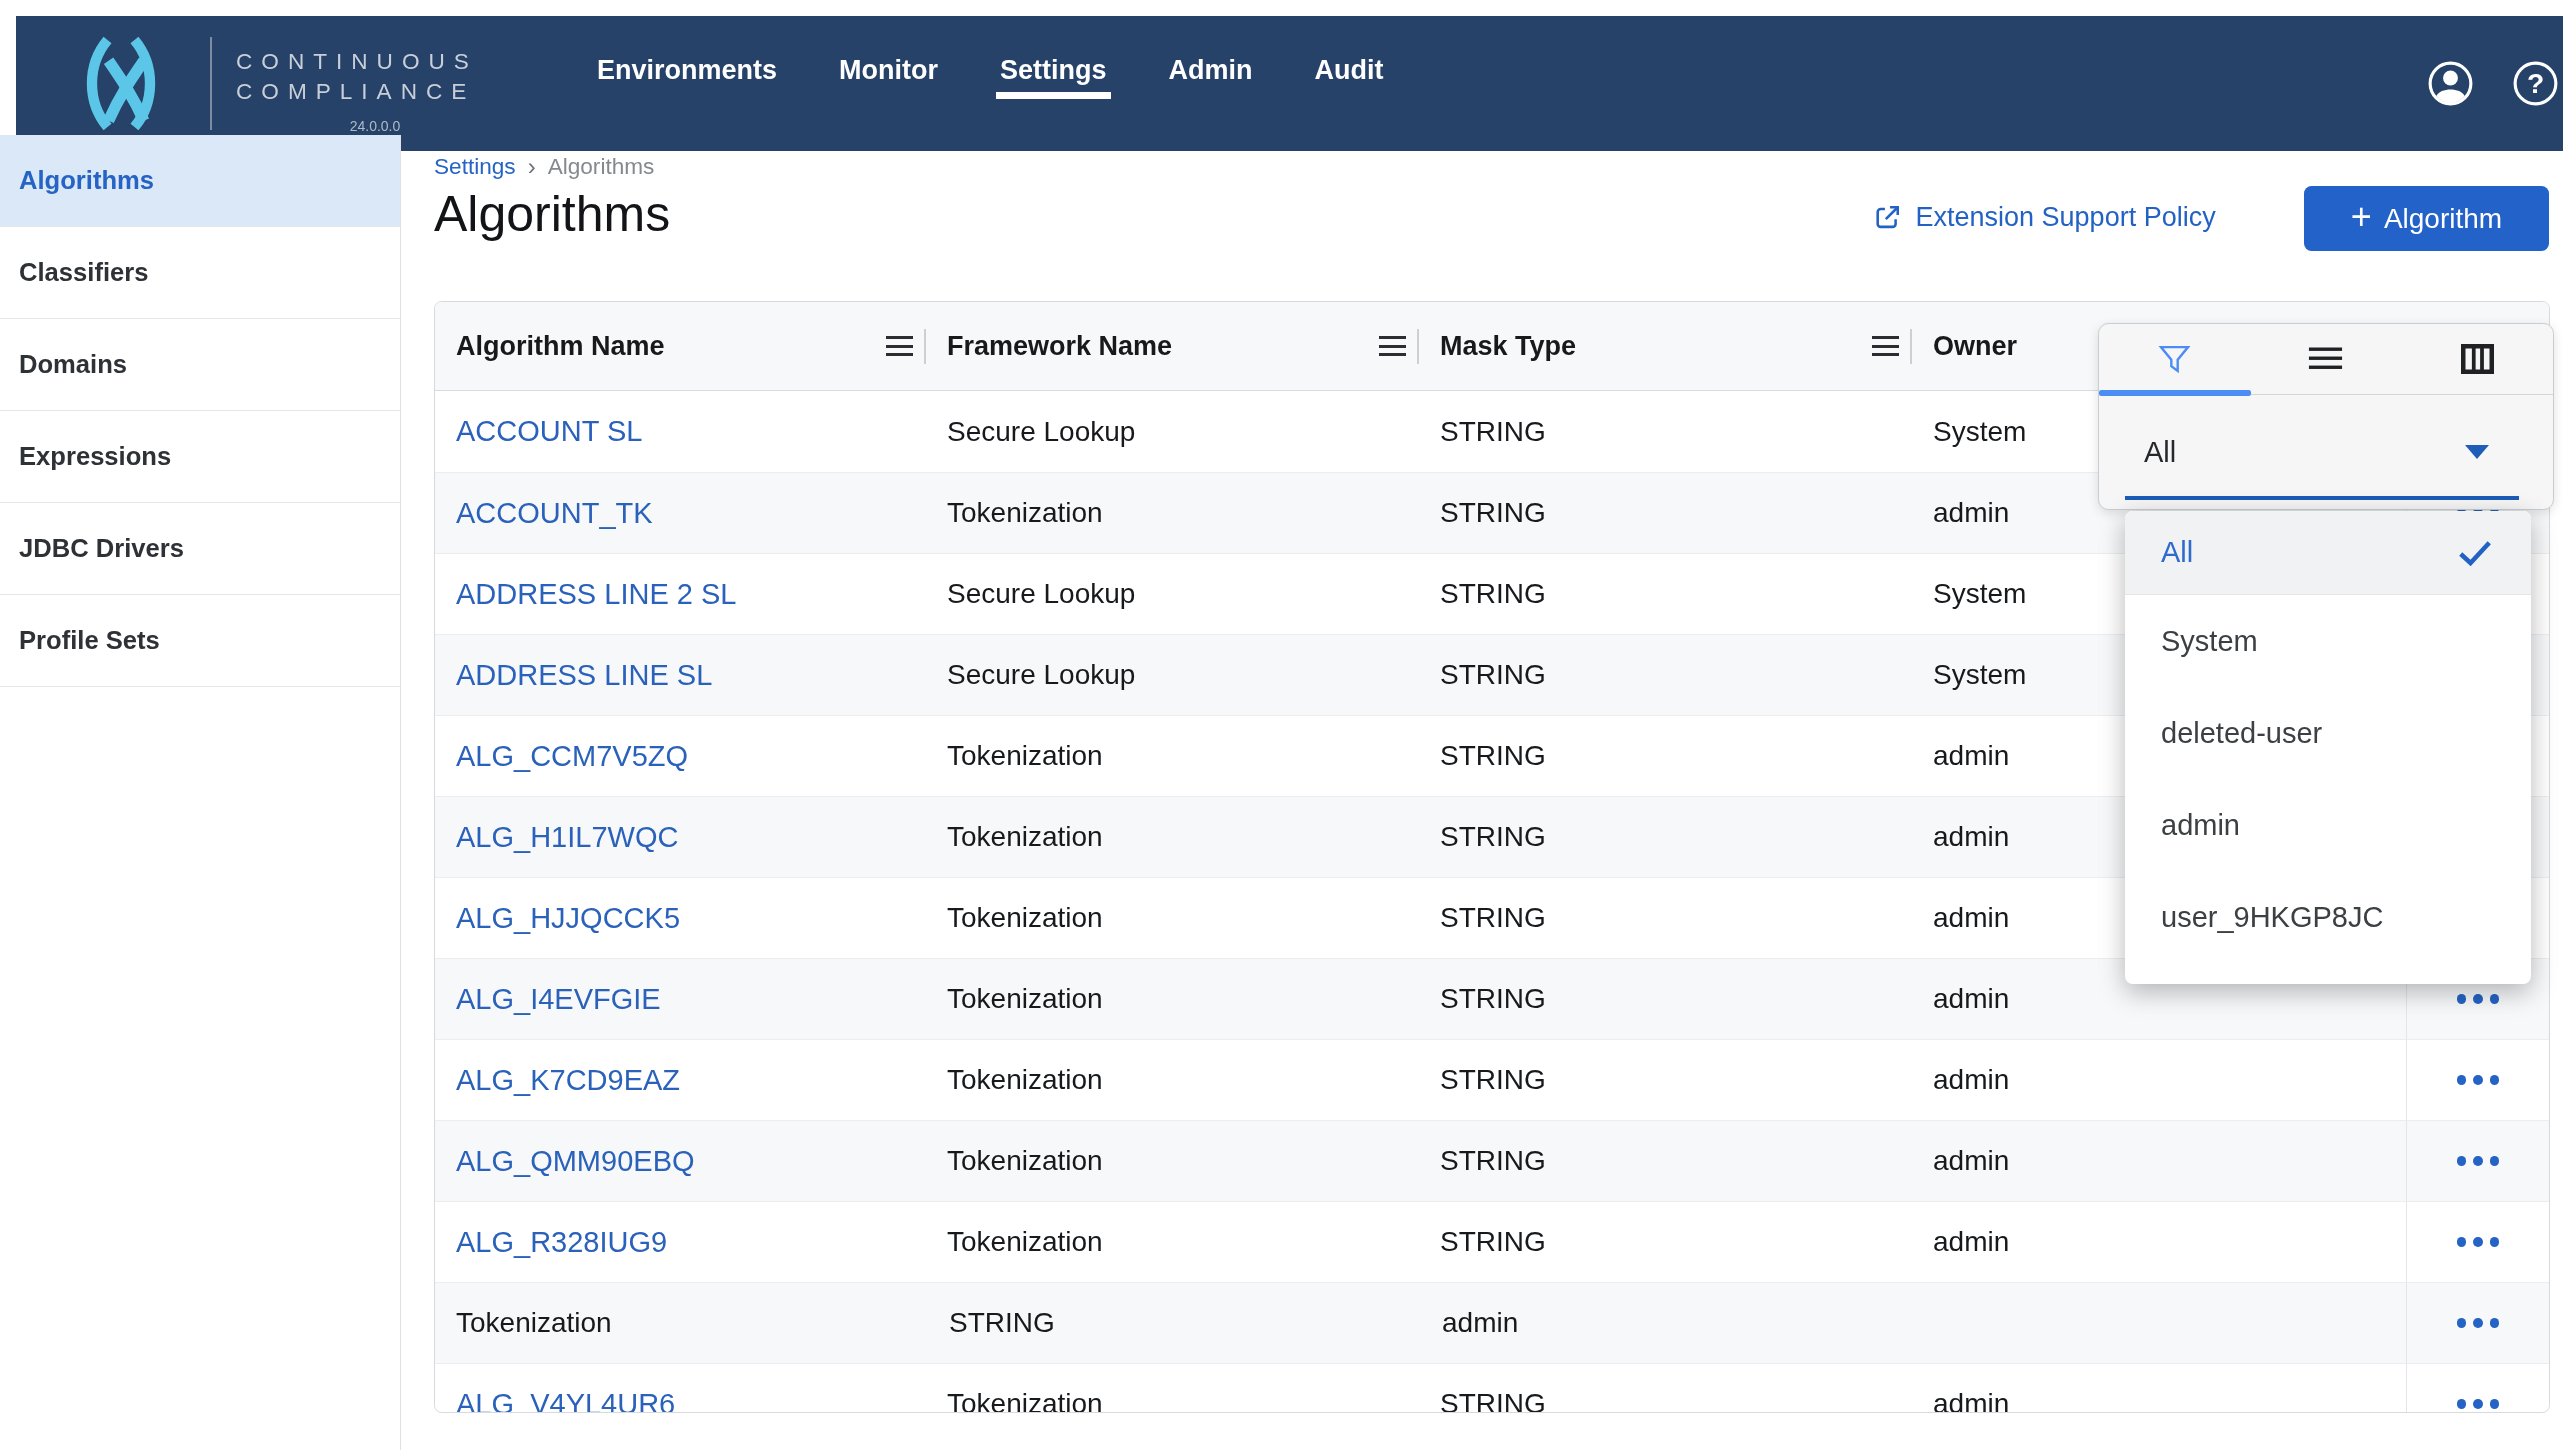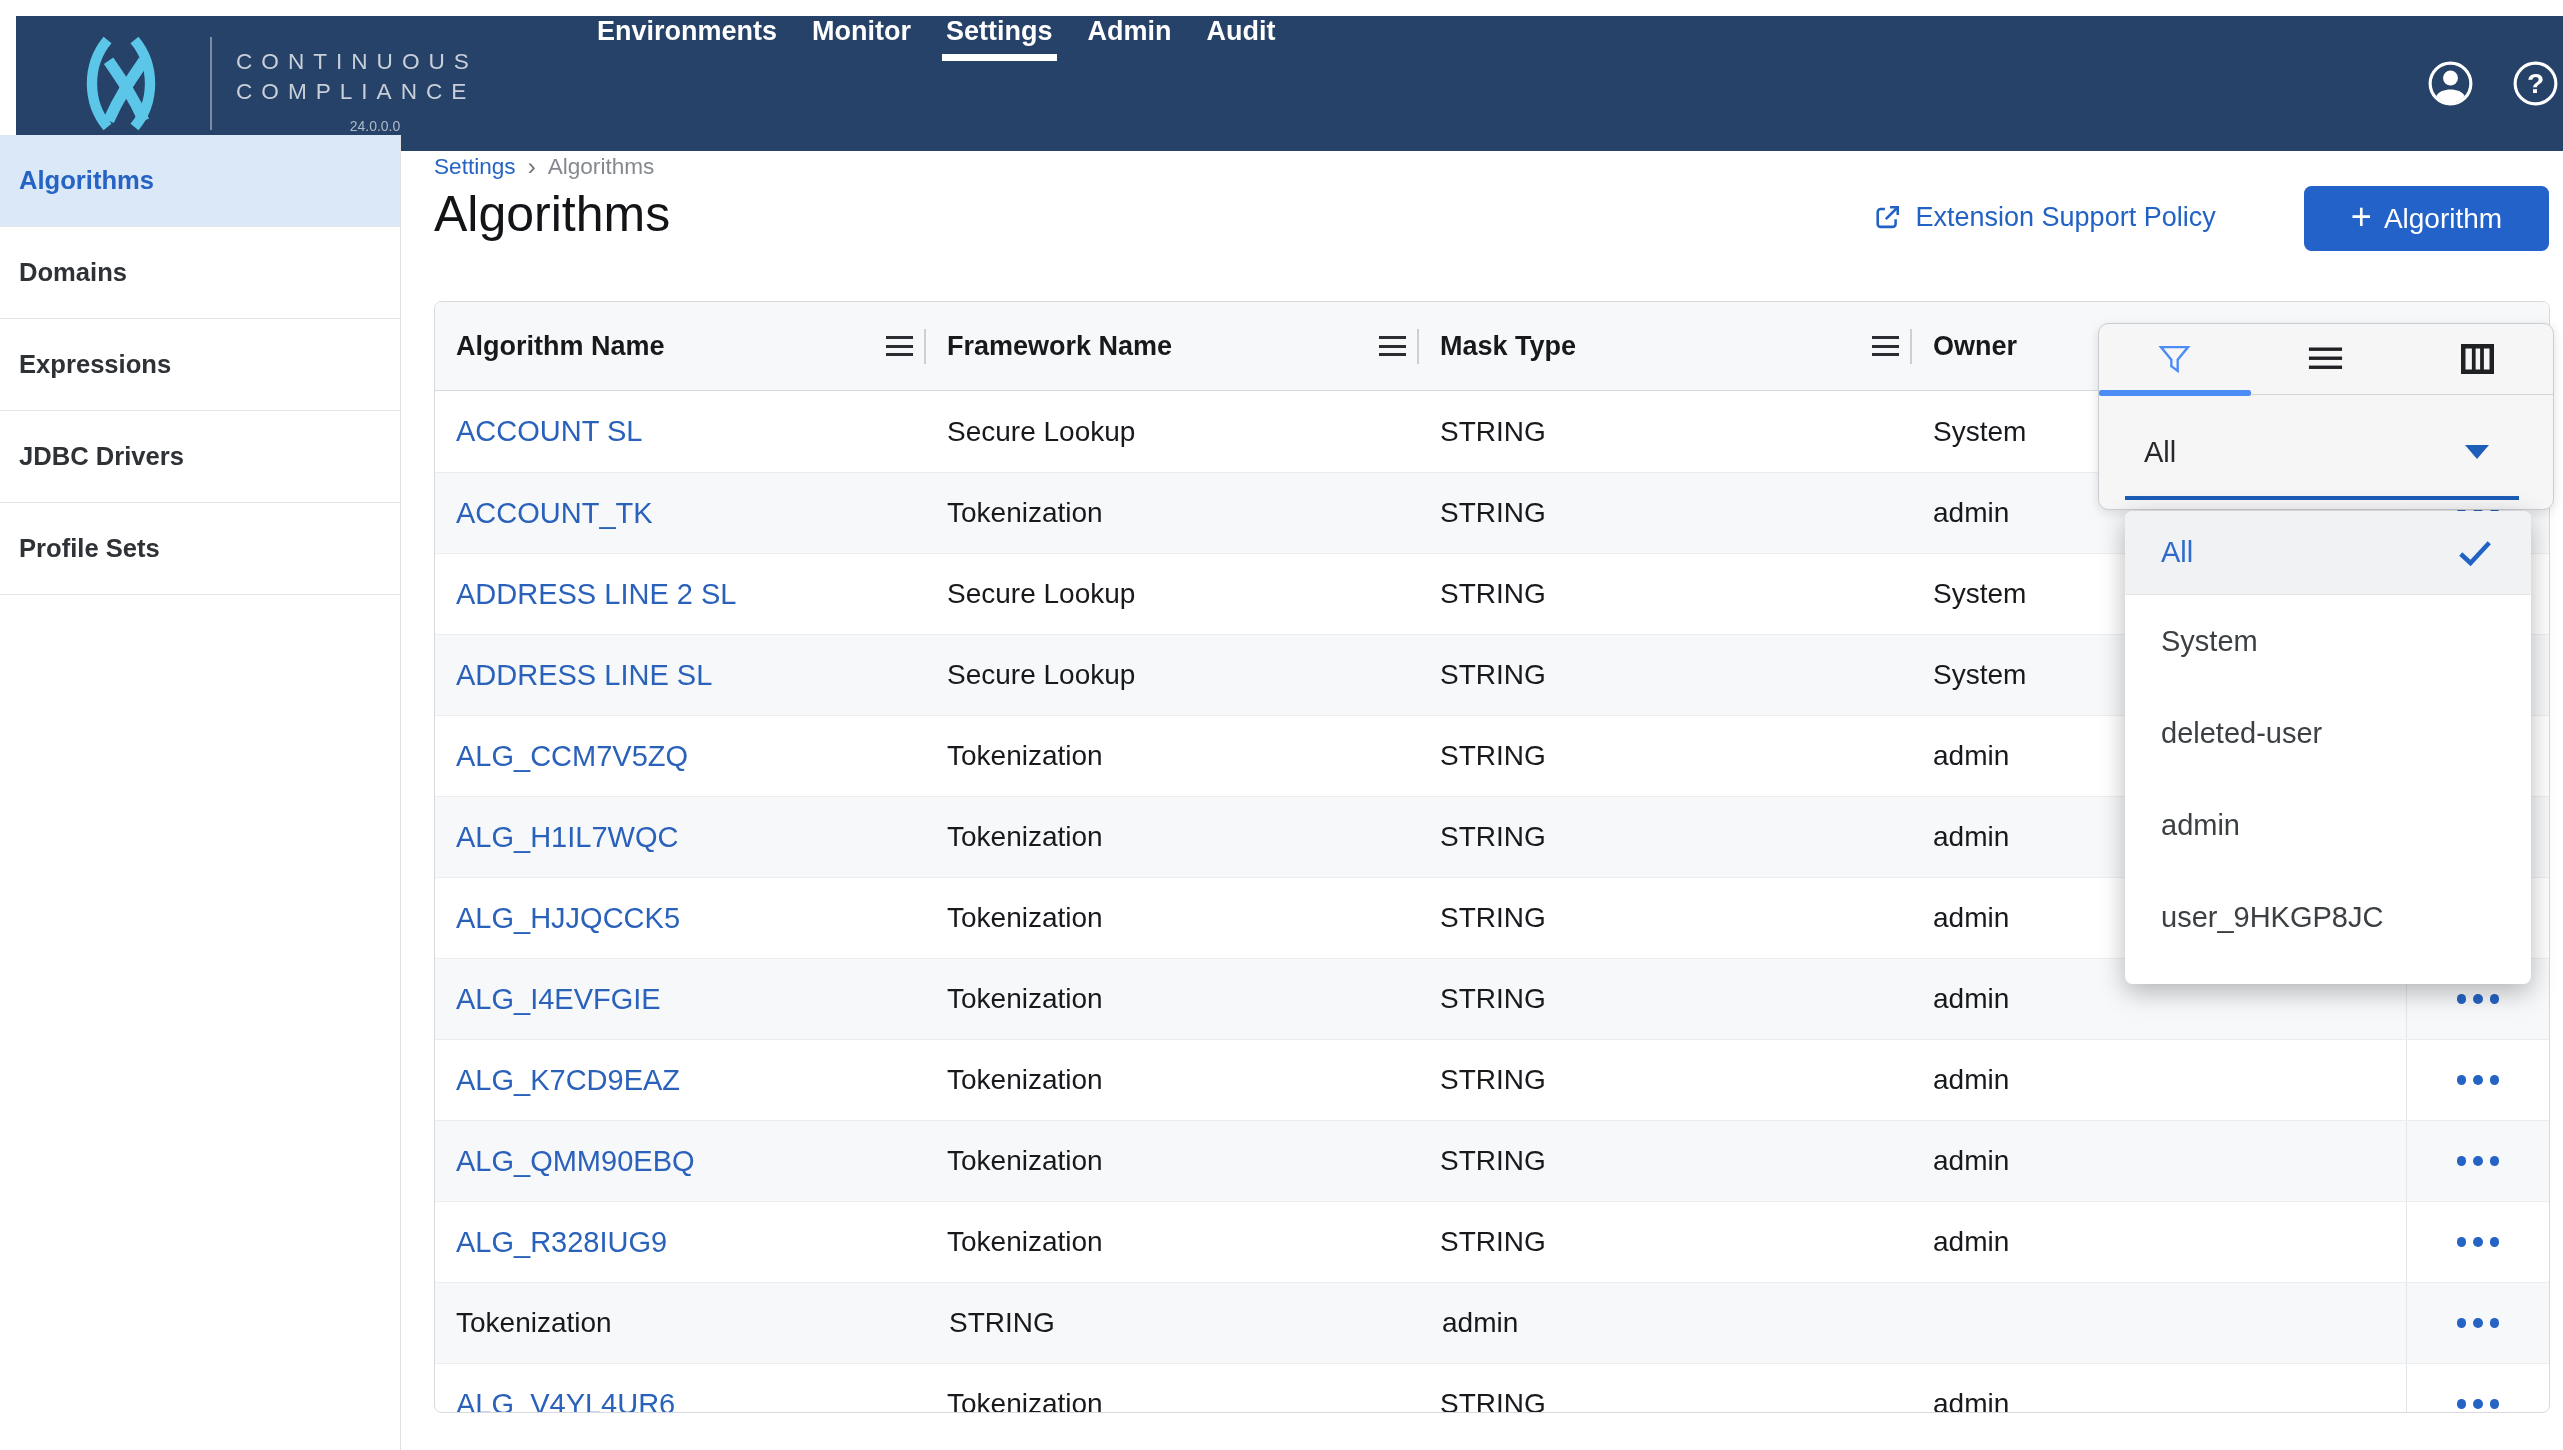--- a/index.html
+++ b/index.html
@@ -8,21 +8,21 @@
   .screen { position:relative; width:2563px; height:1450px; background:#fff; overflow:hidden; }
 
   
   .topnav { position:absolute; left:16px; top:0; width:2563px; height:135px; background:#264268;margin-top:16px; }
   .logo-mark { position:absolute; left:48px; top:12px; }
   .brand-divider { position:absolute; left:194px; top:21px; width:1.5px; height:93px; background:#7e8ca1; }
   .brand-line { position:absolute; left:220px; font-size:22.6px; letter-spacing:9px; color:#c9cfd9; font-weight:400; white-space:nowrap; }
   .brand-line.l1 { top:33px; }
   .brand-line.l2 { top:63px; }
   .brand-version { position:absolute; left:220px; top:102px; width:278px; text-align:center; font-size:14px; color:#aebac8; }
-  .nav-items { position:absolute; left:581px; top:0; height:108px; display:flex; align-items:flex-start; gap:35px; }
+  .nav-items { position:absolute; left:581px; top:0; height:108px; display:flex; align-items:center; gap:62px; }
   .nav-item { position:relative; color:#fff; font-size:27px; font-weight:700; white-space:nowrap; cursor:pointer; }
   .nav-item.active::after { content:""; position:absolute; left:-4.5px; right:-4.5px; bottom:-13.5px; height:6.8px; background:#fff; }
   .nav-icons { position:absolute; right:19.6px; top:0; height:135px; display:flex; align-items:center; gap:38px; }
   .nav-icon { width:47px; height:47px; cursor:pointer; }
 
   
   .sidebar { position:absolute; left:0; top:135px; width:401px; height:1315px; background:#fff; border-right:0.8px solid #e0e0e0; }
   .side-item { height:92px; display:flex; align-items:center; padding-left:19px; font-size:25.6px; font-weight:700; color:#2e3237; border-bottom:0.8px solid #e5e6e8; cursor:pointer; }
   .side-item.active { background:#dbe8f8; color:#2563c4; }
 
@@ -108,20 +108,21 @@
       </svg>
       <svg class="nav-icon" viewBox="0 0 60 60">
         <circle cx="30" cy="30" r="26" fill="none" stroke="#fff" stroke-width="4"></circle>
         <text x="30" y="42" text-anchor="middle" font-family="Liberation Sans, sans-serif" font-size="36" font-weight="700" fill="#fff">?</text>
       </svg>
     </div>
   </div>
 
   <div class="sidebar">
     <div class="side-item active">Algorithms</div>
+    <div class="side-item">Classifiers</div>
     <div class="side-item">Domains</div>
     <div class="side-item">Expressions</div>
     <div class="side-item">JDBC Drivers</div>
     <div class="side-item">Profile Sets</div>
   </div>
 
   <div class="breadcrumb">
     <span class="crumb-link">Settings</span>
     <span class="crumb-sep">›</span>
     <span class="crumb-current">Algorithms</span>

